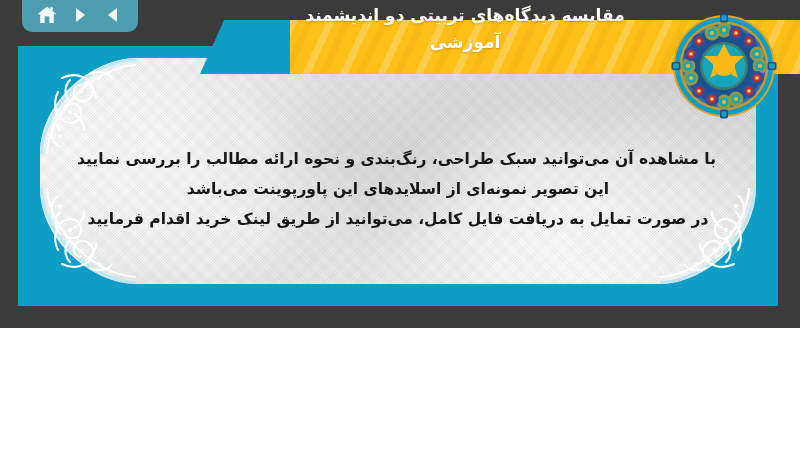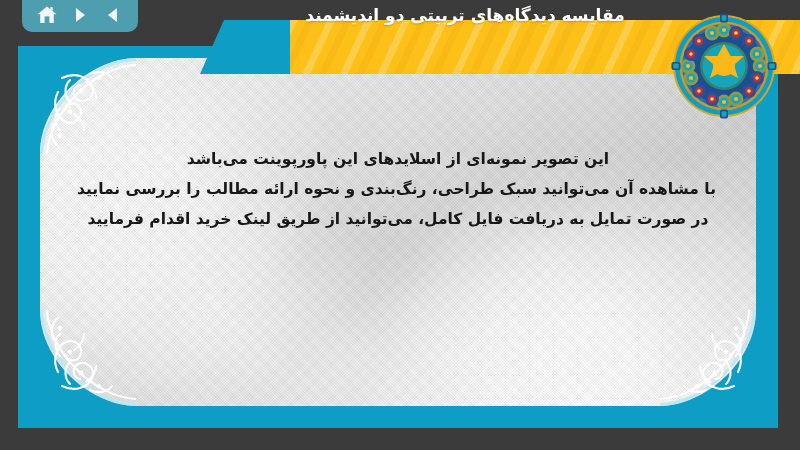--- a/index.html
+++ b/index.html
@@ -5,21 +5,21 @@
   * { margin:0; padding:0; box-sizing:border-box; }
 
   html, body {
     width:800px; height:450px;
     overflow:hidden;
     font-family:"DejaVu Sans", sans-serif;
   }
 
   #slide {
     position:relative;
-    width:800px; height:450px;
+    width:800px; height:328px;
     background:#3b3b3b;
     overflow:hidden;
   }
 
   
   #navbar {
     position:absolute;
     left:22px; top:-14px;
     width:116px; height:46px;
     background:#4e9eb0;
@@ -184,20 +184,21 @@
     </div>
   </div>
 
   <div id="banner-wrap">
     <div id="banner-teal"></div>
     <div id="banner-yellow"></div>
   </div>
 
   <div id="title">
     <div>مقایسه دیدگاه‌های تربیتی دو اندیشمند</div>
+    <div>آموزشی</div>
   </div>
 
   <div id="medallion">
     <svg width="108" height="108" viewBox="0 0 108 108" aria-hidden="true">
       <defs>
         <g id="petal">
           <circle cx="0" cy="0" r="7.4" fill="#8c9a4a"></circle>
           <circle cx="0" cy="0" r="4.6" fill="#16a5b8"></circle>
           <circle cx="0" cy="0" r="2.1" fill="#f7b733"></circle>
         </g>
@@ -323,21 +324,21 @@
           <g fill="#ffffff">
             <circle cx="41" cy="33" r="2.4"></circle>
             <circle cx="30" cy="54" r="2.2"></circle>
             <circle cx="59" cy="20" r="2"></circle>
             <circle cx="20" cy="78" r="2"></circle>
           </g>
         </svg>
       </div>
 
       <div id="body-text">
+        <div class="ln">با مشاهده آن می‌توانید سبک طراحی، رنگ‌بندی و نحوه ارائه مطالب را بررسی نمایید</div>
         <div class="ln">این تصویر نمونه‌ای از اسلایدهای این پاورپوینت می‌باشد</div>
-        <div class="ln">با مشاهده آن می‌توانید سبک طراحی، رنگ‌بندی و نحوه ارائه مطالب را بررسی نمایید</div>
         <div class="ln">در صورت تمایل به دریافت فایل کامل، می‌توانید از طریق لینک خرید اقدام فرمایید</div>
       </div>
 
     </div>
   </div>
 
 </div>
 
 </body></html>

